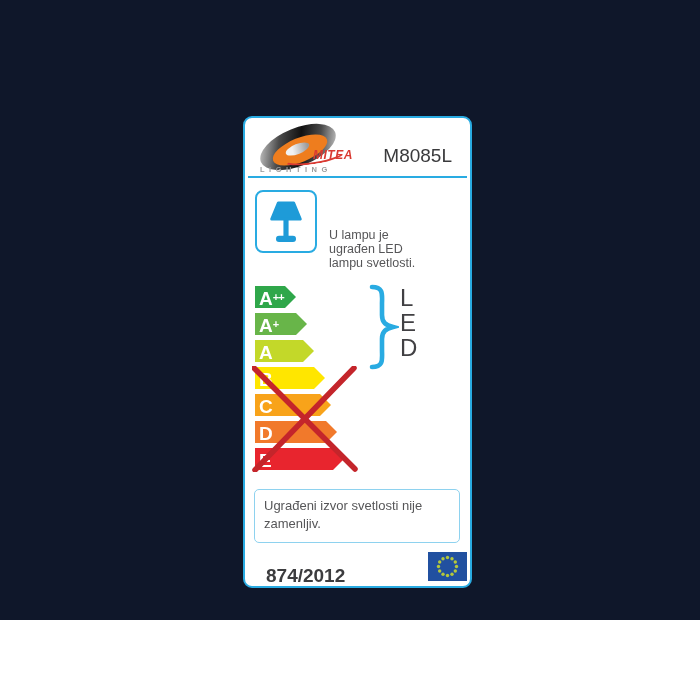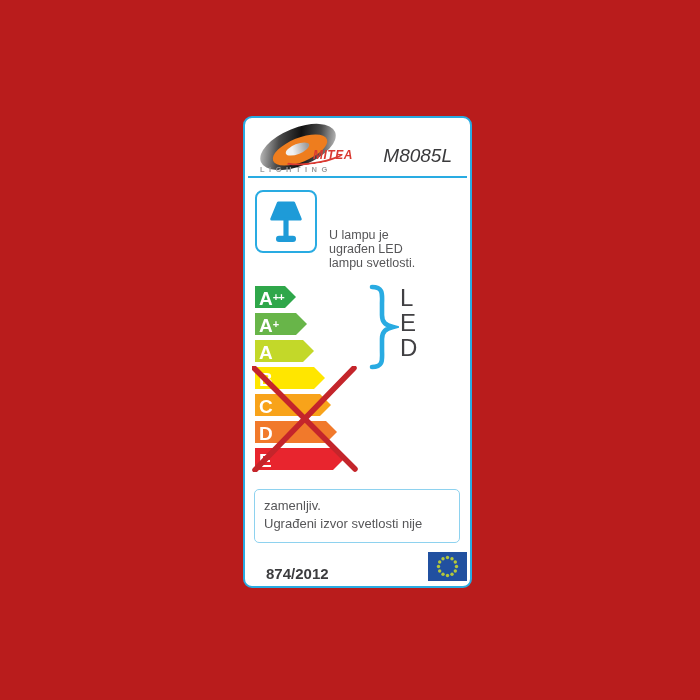--- a/index.html
+++ b/index.html
@@ -1,17 +1,17 @@
 <!DOCTYPE html>
 <html><head>
 <meta charset="utf-8">
 <style>
   * { margin:0; padding:0; box-sizing:border-box; }
   html,body { width:700px; height:700px; background:#ffffff; font-family:"Liberation Sans", sans-serif; }
-  .canvas { position:relative; width:700px; height:700px; background:#b91c1c; overflow:hidden; }
+  .canvas { position:relative; width:700px; height:620px; background:#0f172a; overflow:hidden; }
 
   
   .card { position:absolute; left:243px; top:116px; width:229px; height:472px;
           border:2px solid #29abe2; border-radius:9px; background:#ffffff; }
 
   
   .logo { position:absolute; left:11px; top:8px; width:106px; height:52px; }
   .logo-ellipse { position:absolute; left:2px; top:2px; width:80px; height:38px; border-radius:50%;
           transform:rotate(-22deg);
           background:linear-gradient(118deg,#c9c9c9 5%,#4a4a4a 28%,#111111 52%,#4a4a4a 74%,#b5b5b5 92%); }
@@ -19,21 +19,21 @@
           transform:rotate(-22deg); background:#ee7d1e; }
   .logo-swirl-hole { position:absolute; left:29px; top:18px; width:25px; height:10px; border-radius:50%;
           transform:rotate(-22deg); background:linear-gradient(100deg,#f2f2f2 30%,#9b9b9b 90%); }
   .logo-swoosh { position:absolute; left:26px; top:22px; width:64px; height:16px;
           border:2px solid transparent; border-bottom-color:#d93a32; border-radius:50%;
           transform:rotate(-9deg); }
   .brand-name { position:absolute; left:57px; top:22px; font-size:12px; font-weight:bold;
           font-style:italic; color:#d93a32; letter-spacing:0.5px; }
   .brand-tagline { position:absolute; left:4px; top:39px; font-size:7.5px; font-weight:bold;
           color:#9b9b9b; letter-spacing:4.5px; }
-  .model { position:absolute; right:18px; top:27px; font-size:19px; color:#3a3a3c;font-style:italic; }
+  .model { position:absolute; right:18px; top:27px; font-size:19px; color:#3a3a3c; }
   .divider { position:absolute; left:3px; right:3px; top:58px; height:2px; background:#29abe2; }
 
   
   .lamp-box { position:absolute; left:10px; top:72px; width:62px; height:63px;
           border:2px solid #29abe2; border-radius:8px; background:#ffffff;
           display:flex; align-items:center; justify-content:center; }
   .lamp-text { position:absolute; left:84px; top:79px; font-size:12.5px; line-height:13.8px; color:#565658;margin-top:32px; }
 
   
   .arrows { position:absolute; left:10px; top:168px; }
@@ -46,21 +46,21 @@
   .led-letters { position:absolute; left:155px; top:167px; font-size:24px; line-height:25px; color:#414043; }
 
   .red-cross { position:absolute; left:7px; top:248px; z-index:5; }
 
   
   .note-box { position:absolute; left:9px; top:371px; width:206px; height:54px;
           border:1px solid #8ed2ef; border-radius:5px; padding:7px 9px;
           font-size:13px; line-height:18px; color:#565658; background:#ffffff; }
 
   
-  .regulation { position:absolute; left:21px; top:447px; font-size:15px; font-weight:bold; color:#3c3c3e; }
+  .regulation { position:absolute; left:21px; top:447px; font-size:19px; font-weight:bold; color:#3c3c3e; }
   .eu-flag { position:absolute; left:183px; top:434px; width:39px; height:29px; }
 </style>
 </head>
 <body>
 
 <div class="canvas">
   <div class="card">
 
     <div class="logo">
       <div class="logo-ellipse"></div>
@@ -112,22 +112,22 @@
     <div class="red-cross">
       <svg width="106" height="106" viewBox="0 0 106 106">
         <g stroke="#c4252b" stroke-width="5.5" stroke-linecap="round" style="stroke: rgb(196, 37, 43);">
           <line x1="2" y1="2" x2="103" y2="103"></line>
           <line x1="102" y1="2" x2="3" y2="104"></line>
         </g>
       </svg>
     </div>
 
     <div class="note-box">
+      <div>Ugrađeni izvor svetlosti nije</div>
       <div>zamenljiv.</div>
-      <div>Ugrađeni izvor svetlosti nije</div>
     </div>
 
     <div class="regulation">874/2012</div>
     <div class="eu-flag">
       <svg width="39" height="29" viewBox="0 0 39 29">
         <rect x="0" y="0" width="39" height="29" fill="#2150a0" style="fill: rgb(33, 80, 160);"></rect>
         <g fill="#b5c83b" style="fill: rgb(181, 200, 59);">
           <circle cx="19.5" cy="5.5" r="1.7"></circle>
             <circle cx="24" cy="6.7" r="1.7"></circle>
           <circle cx="27.3" cy="10" r="1.7"></circle>

